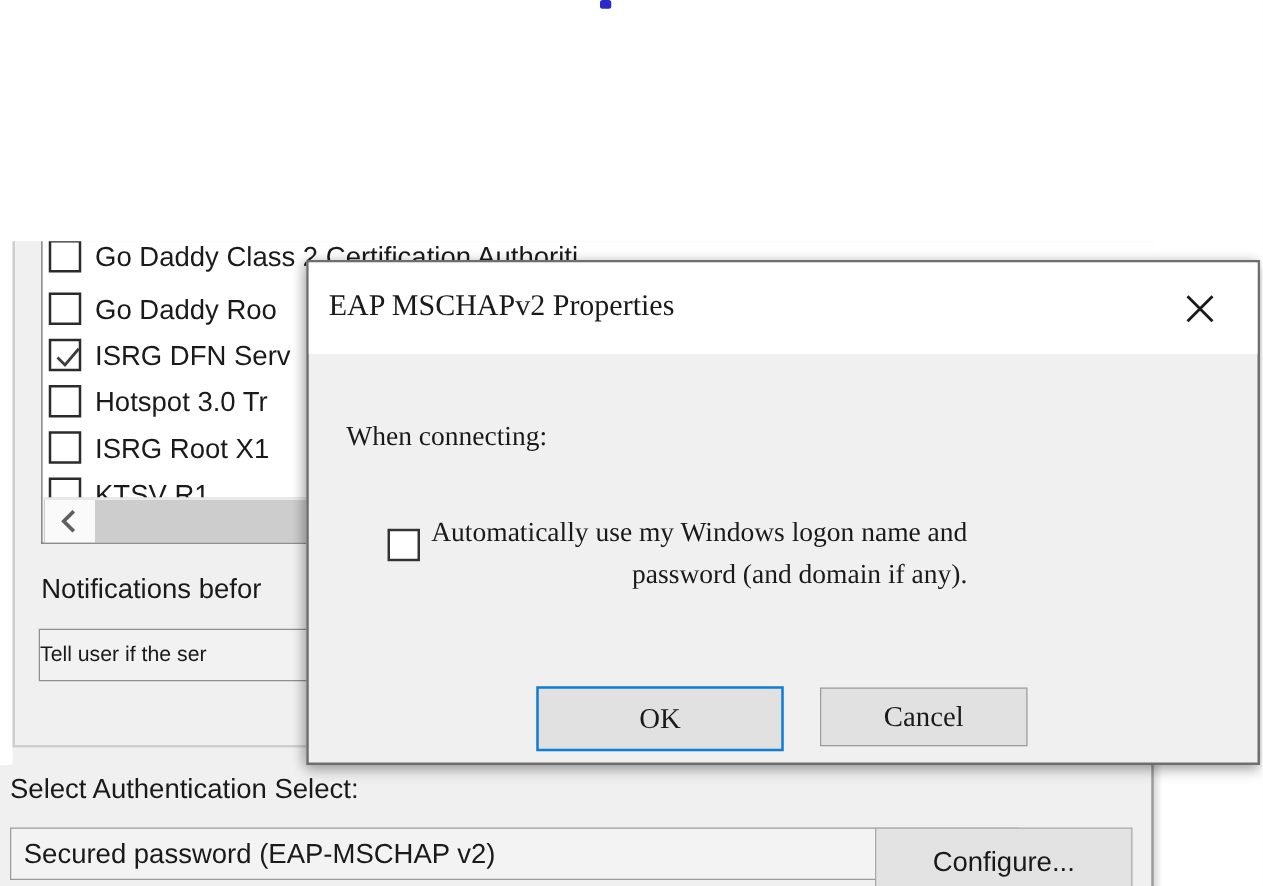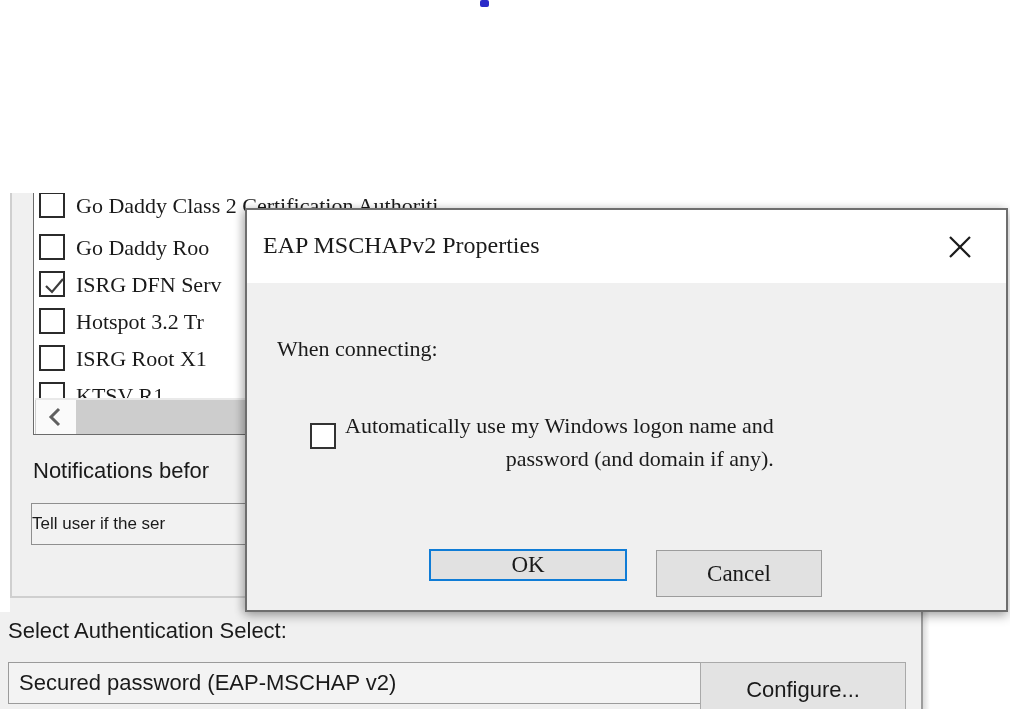--- a/index.html
+++ b/index.html
@@ -22,21 +22,21 @@
 
   
   .cert-list { position:absolute; left:33px; top:193px; width:890px; height:242px;
                background:#ffffff; border-left:1px solid #6b6b6b; border-bottom:1px solid #6b6b6b;
                overflow:hidden; }
   .lb-row { position:absolute; left:0; width:100%; height:37px; display:flex; align-items:center; }
   .lb-check { position:absolute; left:5px; top:5px; width:26px; height:26px;
               border:2px solid #2b2b2b; background:#ffffff; }
   .lb-check svg { position:absolute; left:0; top:0; }
   .lb-label { position:absolute; left:42px; top:50%; transform:translateY(-50%);
-              font-size:22px; white-space:nowrap;font-family:Liberation Serif, serif; }
+              font-size:22px; white-space:nowrap; }
 
   
   .hscroll { position:absolute; left:1px; top:205px; width:887px; height:36px;
              background:#cdcdcd; border-top:2px solid #e9e9e9; }
   .hscroll-btn { position:absolute; left:1px; top:0; width:40px; height:34px; background:#fafafa;
                  display:flex; align-items:center; justify-content:center; }
   .hscroll-track { position:absolute; left:41px; top:0; right:0; height:34px; background:#cdcdcd; }
 
   .notif-label { position:absolute; left:33px; top:458px; font-size:22px; white-space:nowrap; }
 
@@ -68,21 +68,21 @@
                display:flex; align-items:center; justify-content:center; background:transparent; }
 
   .dlg-when { position:absolute; left:30px; top:126px; font-size:22px; white-space:nowrap; }
 
   .dlg-checkbox { position:absolute; left:63px; top:213px; width:26px; height:26px;
                   border:2px solid #333333; background:#ffffff; }
   .dlg-check-label { position:absolute; left:98px; top:199px; font-size:22px; line-height:33px;text-align:right; }
 
   .btn { position:absolute; display:flex; align-items:center; justify-content:center;
          background:#e1e1e1; font-size:23px; }
-  .btn-ok { left:182px; top:339px; width:198px; height:32px; border:2px solid #0f7cd6; }
+  .btn-ok { left:182px; top:339px; width:198px; height:52px; border:2px solid #0f7cd6; }
   .btn-cancel { left:409px; top:340px; width:166px; height:47px; border:1px solid #9c9c9c; }
 </style>
 </head>
 <body>
 
 <div id="screen">
 
   <div class="blue-dot"></div>
 
   <div class="pw-gray-upper"></div>
@@ -108,21 +108,21 @@
       <span class="lb-check">
         <svg width="26" height="26" viewBox="0 0 26 26">
           <polyline points="5,13 11,19 22,6" fill="none" stroke="#3c3c3c" stroke-width="2.2"></polyline>
         </svg>
       </span>
       <span class="lb-label">ISRG DFN Serv</span>
     </div>
 
     <div class="lb-row" style="top:110px">
       <span class="lb-check"></span>
-      <span class="lb-label">Hotspot 3.2 Tr</span>
+      <span class="lb-label">Hotspot 3.0 Tr</span>
     </div>
 
     <div class="lb-row" style="top:147px">
       <span class="lb-check"></span>
       <span class="lb-label">ISRG Root X1</span>
     </div>
 
     <div class="lb-row" style="top:184px">
       <span class="lb-check"></span>
       <span class="lb-label">KTSV R1</span>

